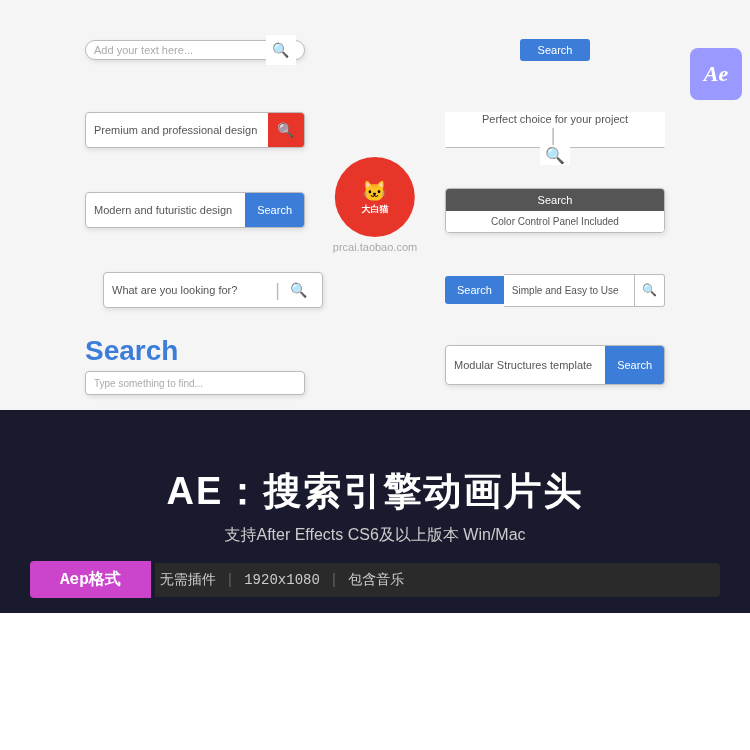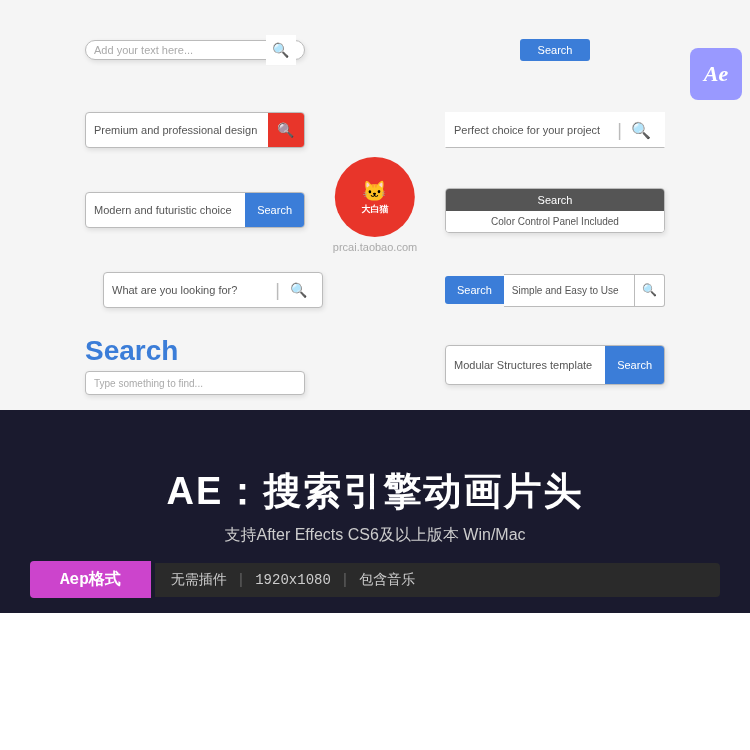--- a/index.html
+++ b/index.html
@@ -157,20 +157,21 @@
     
     .sb-pipe {
       display: flex;
       align-items: center;
       border: 1px solid transparent;
       border-bottom: 1.5px solid #bbb;
       background: white;
       width: 220px;
       height: 36px;
       padding: 0 8px;
+      flex-direction: column;
     }
     .sb-pipe .text { flex: 1; font-size: 11px; color: #555; }
     .pipe-divider { color: #bbb; font-size: 18px; margin-right: 4px; }
 
     
     .sb-question {
       display: flex;
       align-items: center;
       border: 1.5px solid #bbb;
       border-radius: 4px;
@@ -335,21 +336,21 @@
       font-size: 16px;
       font-weight: bold;
       padding: 8px 30px;
       border-radius: 4px 0 0 4px;
     }
     .tag-right {
       background: #2a2a2a;
       color: #ccc;
       font-size: 14px;
       flex: 1;
-      padding: 8px 16px;
+      padding: 8px 5px;
       border-radius: 0 4px 4px 0;
       display: flex;
       align-items: center;
       gap: 10px;
     }
     .tag-separator { color: #666; }
   </style>
 </head>
 <body>
 
@@ -380,21 +381,21 @@
   <div class="search-cell">
     <div class="sb-pipe">
       <span class="text">Perfect choice for your project</span>
       <span class="pipe-divider">|</span>
       <div class="sb-icon-box" style="color:#3b7dd8; font-size:16px;">🔍</div>
     </div>
   </div>
 
   <div class="search-cell">
     <div class="sb-blue-btn">
-      <span class="text">Modern and futuristic choice</span>
+      <span class="text">Modern and futuristic design</span>
       <div class="btn-blue">Search</div>
     </div>
   </div>
 
   <div class="search-cell">
     <div class="sb-dark-header">
       <div class="dark-header">Search</div>
       <div class="dark-sub">Color Control Panel Included</div>
     </div>
   </div>

